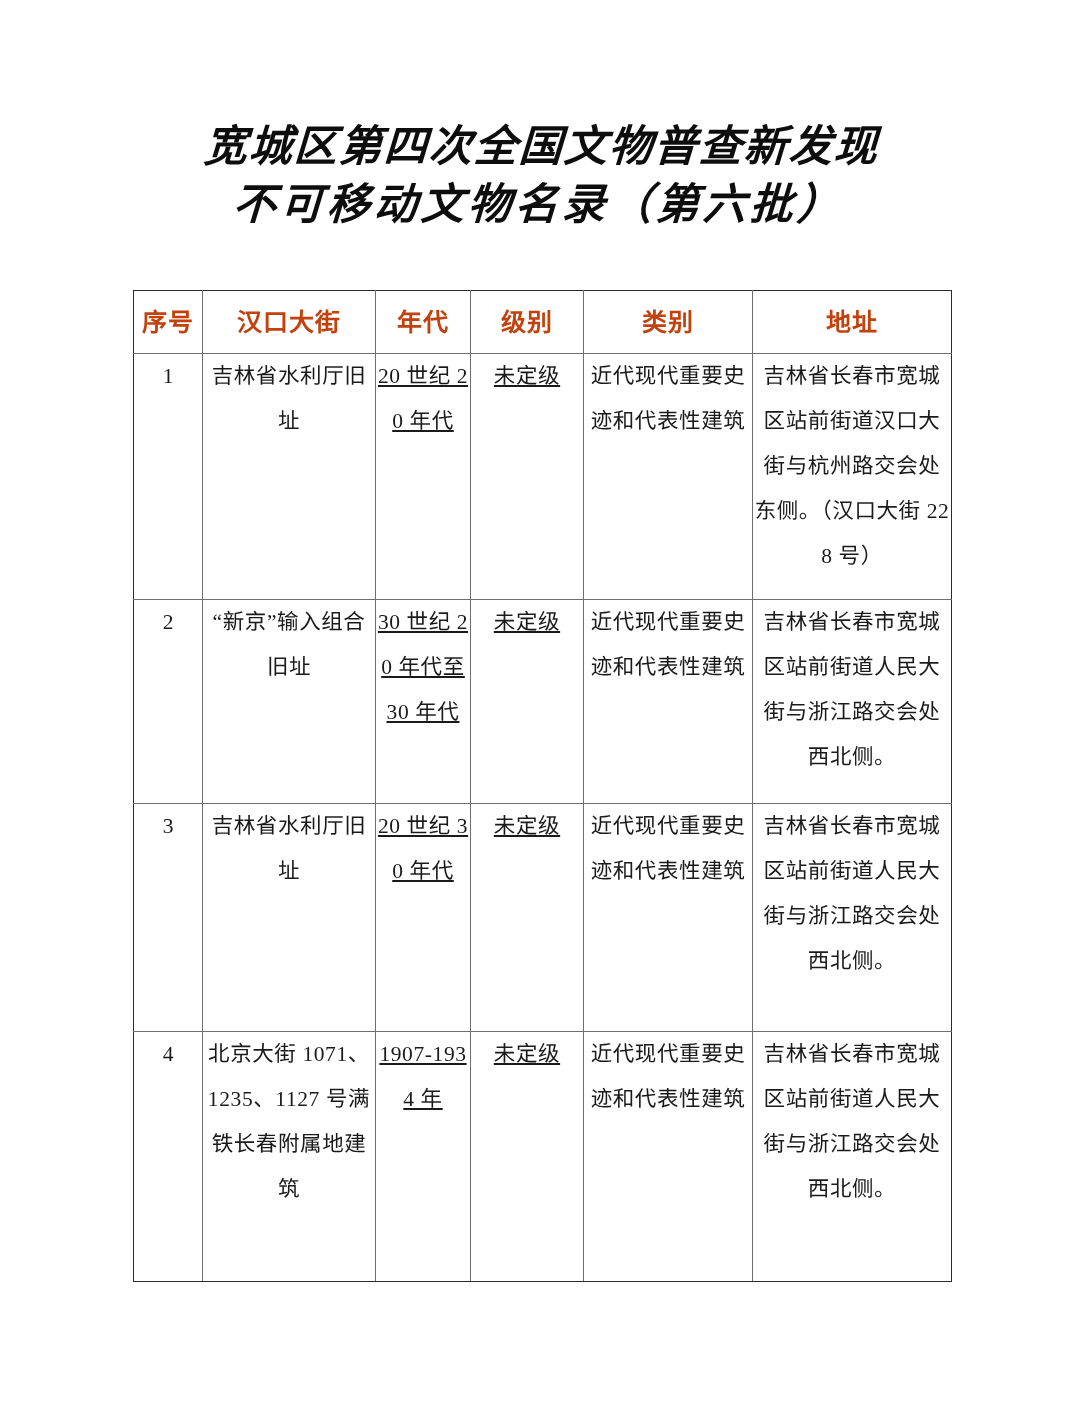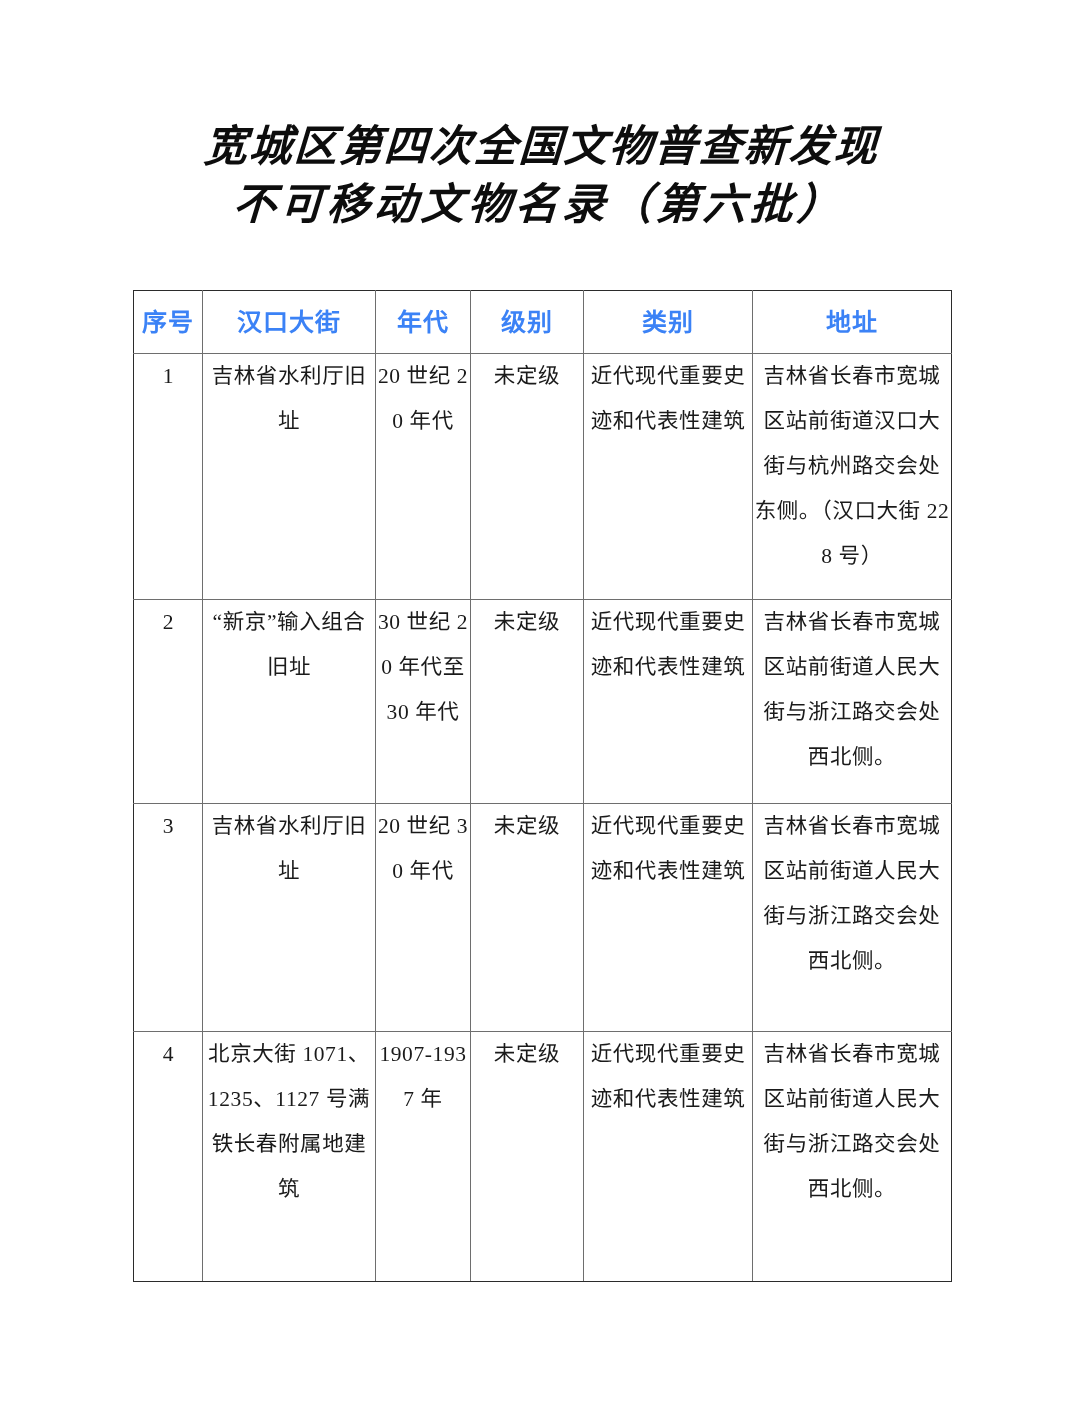--- a/index.html
+++ b/index.html
@@ -86,41 +86,42 @@
   col.c-address { width: 199px; }
 
   
   .hdr-cell {
     height: 62px;
     font-family: "Liberation Sans", "DejaVu Sans", sans-serif;
     font-weight: bold;
     font-size: 25px;
     line-height: 62px;
     letter-spacing: 1px;
-    color: #3b82f6;
+    color: #c2410c;
     white-space: nowrap;
   }
 
   
   .body-cell {
     font-family: "Liberation Serif", "DejaVu Serif", serif;
     font-size: 21.5px;
     line-height: 45px;
     letter-spacing: 0.6px;
     color: #1a1a1a;
     padding: 20px 7px 14px 7px;
     word-break: break-all;
   }
   .body-cell.idx {
     letter-spacing: 0;
     word-break: normal;
   }
   .body-cell.era,
   .body-cell.level {
     word-break: break-all;
+    text-decoration: underline;
   }
 
   
   tr.r1 .body-cell { height: 245px; }
   tr.r2 .body-cell { height: 203px; }
   tr.r3 .body-cell { height: 227px; }
   tr.r4 .body-cell { height: 249px; }
 </style>
 </head>
 <body>
@@ -171,20 +172,20 @@
         <td class="body-cell idx">3</td>
         <td class="body-cell name">吉林省水利厅旧址</td>
         <td class="body-cell era">20 世纪 30 年代</td>
         <td class="body-cell level">未定级</td>
         <td class="body-cell type">近代现代重要史迹和代表性建筑</td>
         <td class="body-cell address">吉林省长春市宽城区站前街道人民大街与浙江路交会处西北侧。</td>
       </tr>
       <tr class="r4">
         <td class="body-cell idx">4</td>
         <td class="body-cell name">北京大街 1071、1235、1127 号满铁长春附属地建筑</td>
-        <td class="body-cell era">1907-1937 年</td>
+        <td class="body-cell era">1907-1934 年</td>
         <td class="body-cell level">未定级</td>
         <td class="body-cell type">近代现代重要史迹和代表性建筑</td>
         <td class="body-cell address">吉林省长春市宽城区站前街道人民大街与浙江路交会处西北侧。</td>
       </tr>
     </tbody>
   </table>
 </div>
 
 </body></html>

